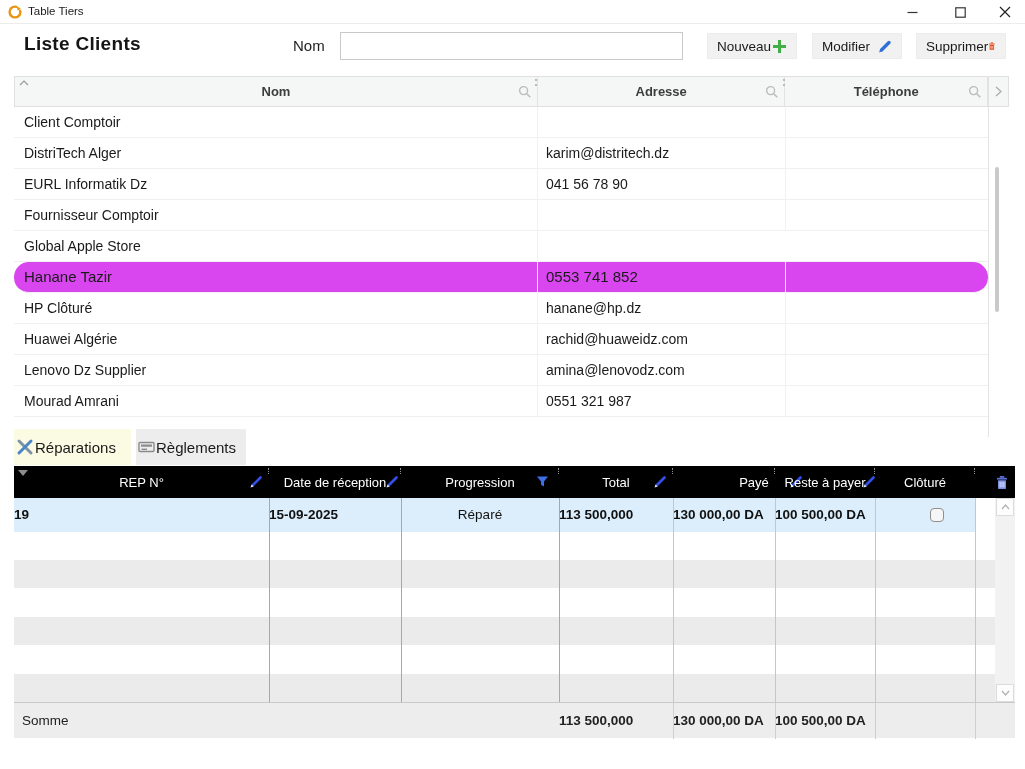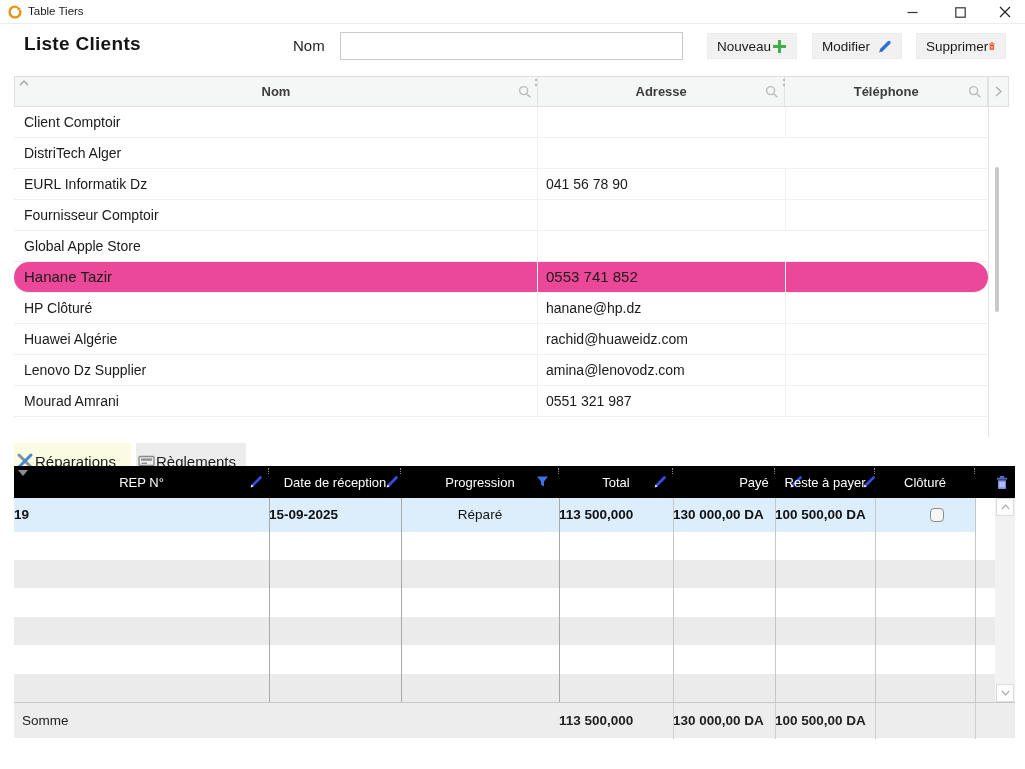--- a/index.html
+++ b/index.html
@@ -27,31 +27,31 @@
   .ct-header { left:0; top:0; width:974px; height:31px; background:#f5f6f6; border:1px solid #e0e0e0; display:flex; }
   .ct-hcell { position:relative; height:29px; border-right:1px solid #e3e3e3; display:flex; align-items:center;
               justify-content:center; font-size:13px; font-weight:bold; color:#3c3c3c; }
   .ct-hcell:last-child { border-right:none; }
   .hmag { position:absolute; right:5px; top:8px; }
   .ct-row { left:0; width:974px; height:31px; display:flex; border-bottom:1px solid #f0f0f0; background:#fff; }
   .ct-c { height:30px; line-height:30px; font-size:14px; white-space:nowrap; overflow:hidden; }
   .c1 { width:524px; padding-left:10px; border-right:1px solid #f1f1f1; }
   .c2 { width:248px; padding-left:8px;  border-right:1px solid #f1f1f1; }
   .c3 { width:202px; padding-left:8px; }
-  .ct-row.selected { background:#ec4899;border-radius:15px; }
+  .ct-row.selected { background:#d946ef;border-radius:15px; }
   .ct-row.selected .ct-c { font-size:15px; }
   .ct-strip { left:974px; top:0; width:20px; height:361px; border-left:1px solid #e3e3e3; }
   .ct-strip-head { left:0; top:0; width:20px; height:31px; background:#f5f6f6; border-top:1px solid #e0e0e0;
                    border-right:1px solid #e0e0e0; border-bottom:1px solid #e0e0e0;
                    display:flex; align-items:center; justify-content:center; }
   #ct-scroll-thumb { left:981px; top:91px; width:4px; height:145px; background:#c9c9c9; border-radius:2px; }
   .dots { width:2px; top:3px; height:7px; border-left:2px dotted #b9b9b9; }
 
   
-  .tab { top:443px; height:36px; display:flex; align-items:center; font-size:15px; color:#1a1a1a; cursor:default; }
+  .tab { top:429px; height:36px; display:flex; align-items:center; font-size:15px; color:#1a1a1a; cursor:default; }
   #tab-reparations { left:14px; width:117px; background:#fbfbe3; }
   #tab-reglements  { left:136px; width:110px; background:#ededed;text-align:center; }
   .tab svg { margin:0 1px 0 2px; }
 
   
   #repairs-table { left:14px; top:466px; width:1001px; height:272px; border-bottom:4px solid #0f766e; }
   .rt-header { left:0; top:0; width:1001px; height:32px; background:#000; }
   .rt-hcell { position:absolute; top:0; height:32px; display:flex; align-items:center; justify-content:center;
               color:#fff; font-size:13px; }
   .rt-hicon { position:absolute; top:9px; }
@@ -161,20 +161,21 @@
   <div class="abs dots" style="left:521px"></div>
   <div class="abs dots" style="left:769px"></div>
 
   <div class="abs ct-row" style="top:31px">
       <div class="ct-c c1">Client Comptoir</div>
       <div class="ct-c c2"></div>
       <div class="ct-c c3"></div>
     </div>
   <div class="abs ct-row" style="top:62px">
       <div class="ct-c c1">DistriTech Alger</div>
+      <div class="ct-c c2">karim@distritech.dz</div>
       <div class="ct-c c3"></div>
     </div>
   <div class="abs ct-row" style="top:93px">
       <div class="ct-c c1">EURL Informatik Dz</div>
       <div class="ct-c c2">041 56 78 90</div>
       <div class="ct-c c3"></div>
     </div>
   <div class="abs ct-row" style="top:124px">
       <div class="ct-c c1">Fournisseur Comptoir</div>
       <div class="ct-c c2"></div>

